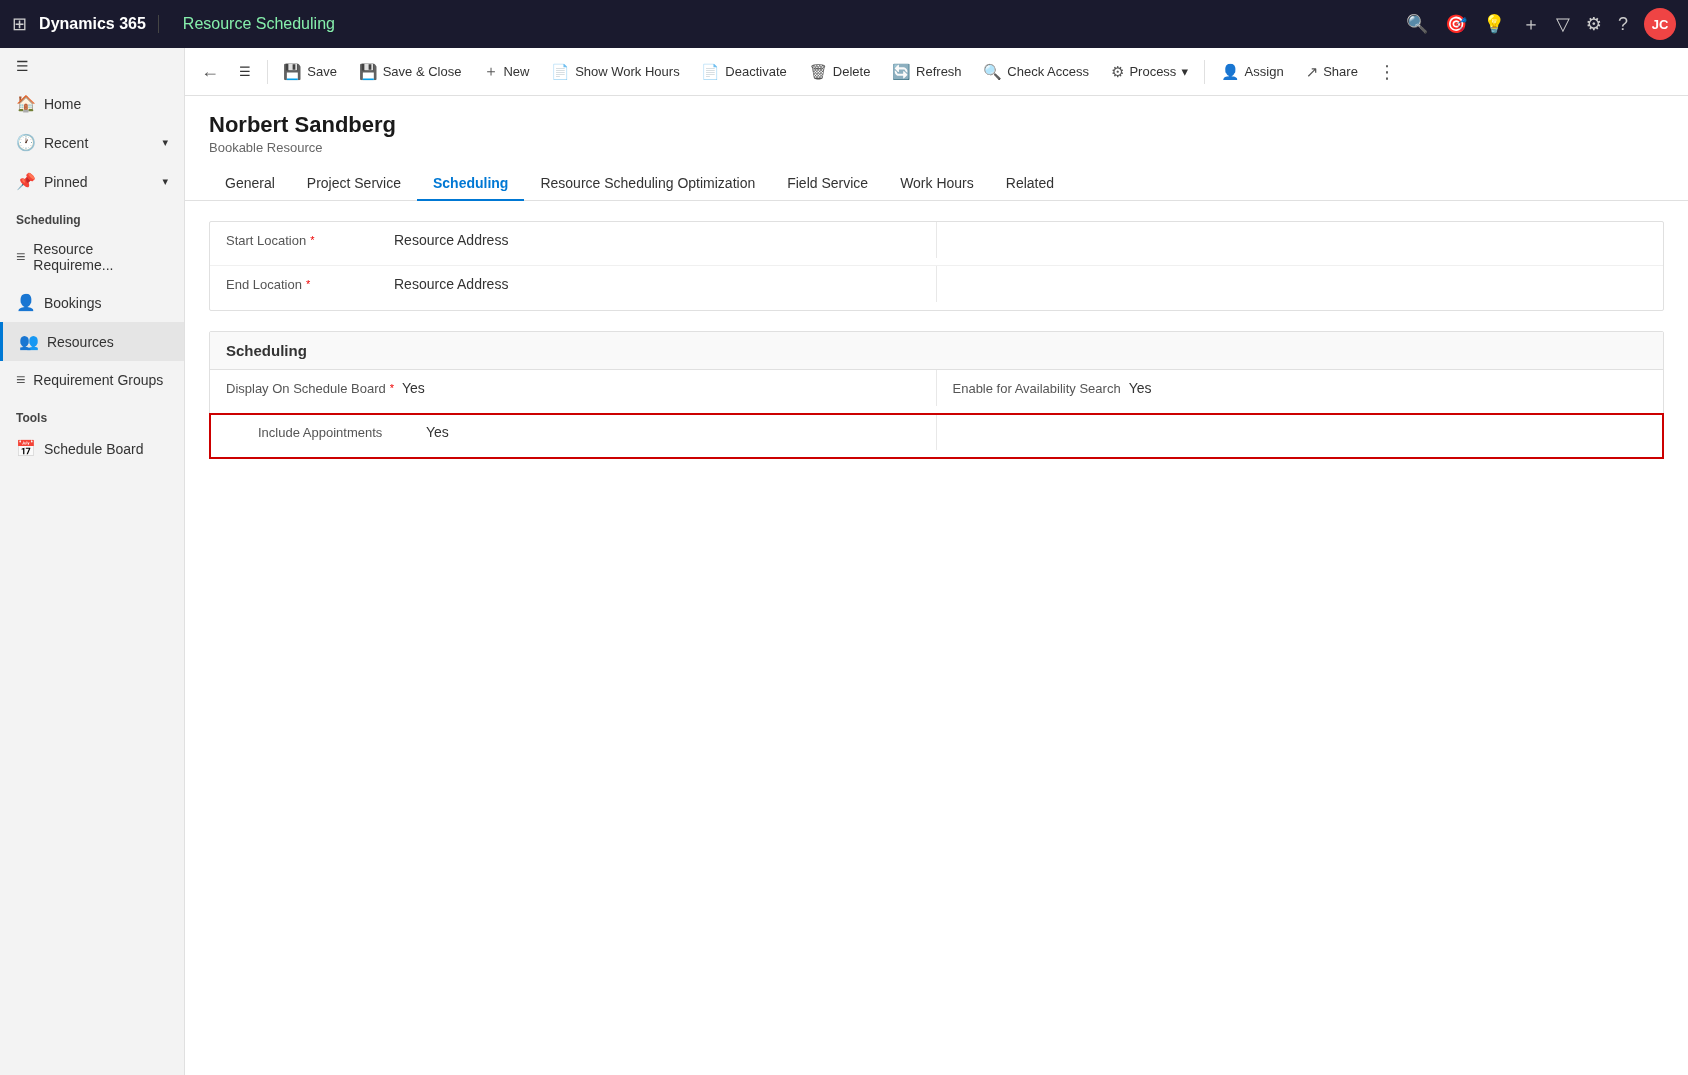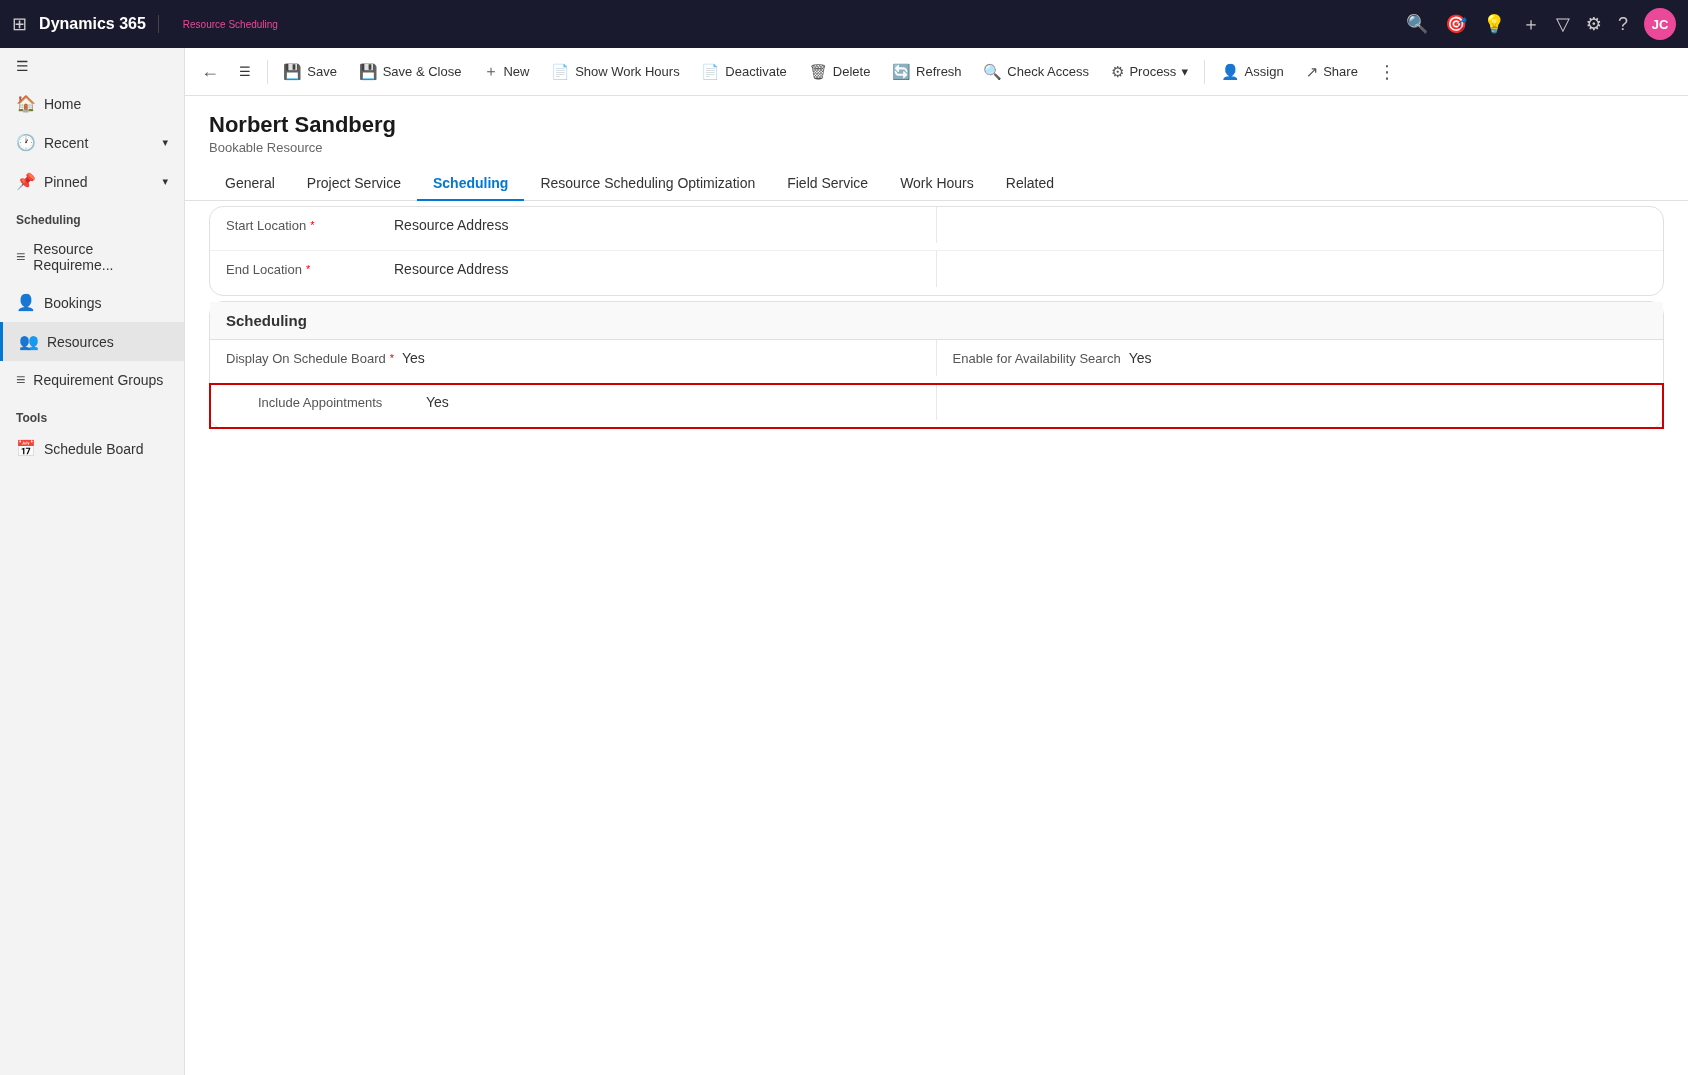--- a/index.html
+++ b/index.html
@@ -11,25 +11,25 @@
       color: #fff;
       height: 48px;
       display: flex;
       align-items: center;
       padding: 0 12px;
       gap: 12px;
       flex-shrink: 0;
     }
     .top-nav-grid-icon { font-size: 18px; cursor: pointer; color: #ccc; }
     .top-nav-title { font-size: 16px; font-weight: 600; color: #fff; padding-right: 12px; border-right: 1px solid #444; }
-    .top-nav-app { font-size: 10px; color: #ec4899; padding-left: 12px; }
+    .top-nav-app { font-size: 16px; color: #86efac; padding-left: 12px; }
     .top-nav-right { margin-left: auto; display: flex; align-items: center; gap: 16px; color: #ccc; font-size: 18px; }
     .top-nav-avatar {
       width: 32px; height: 32px; border-radius: 50%;
-      background: #ec4899; color: #fff;
+      background: #ef4444; color: #fff;
       display: flex; align-items: center; justify-content: center;
       font-size: 13px; font-weight: 600; cursor: pointer;
     }
 
     
     .main-layout { display: flex; flex: 1; overflow: hidden; }
 
     
     .sidebar {
       width: 185px;
@@ -112,23 +112,23 @@
       margin-bottom: -1px;
     }
     .tab.active {
       color: #0078d4;
       border-bottom: 2px solid #0078d4;
       font-weight: 600;
     }
 
     
     .form-section {
-      margin: 5px 24px;
+      margin: 20px 24px;
       border: 1px solid #e0e0e0;
-      border-radius: 14px;
+      border-radius: 2px;
     }
     .form-row {
       display: flex;
       align-items: flex-start;
       border-bottom: 1px solid #f0f0f0;
       min-height: 44px;
     }
     .form-row:last-child { border-bottom: none; }
     .form-cell {
       flex: 1;

